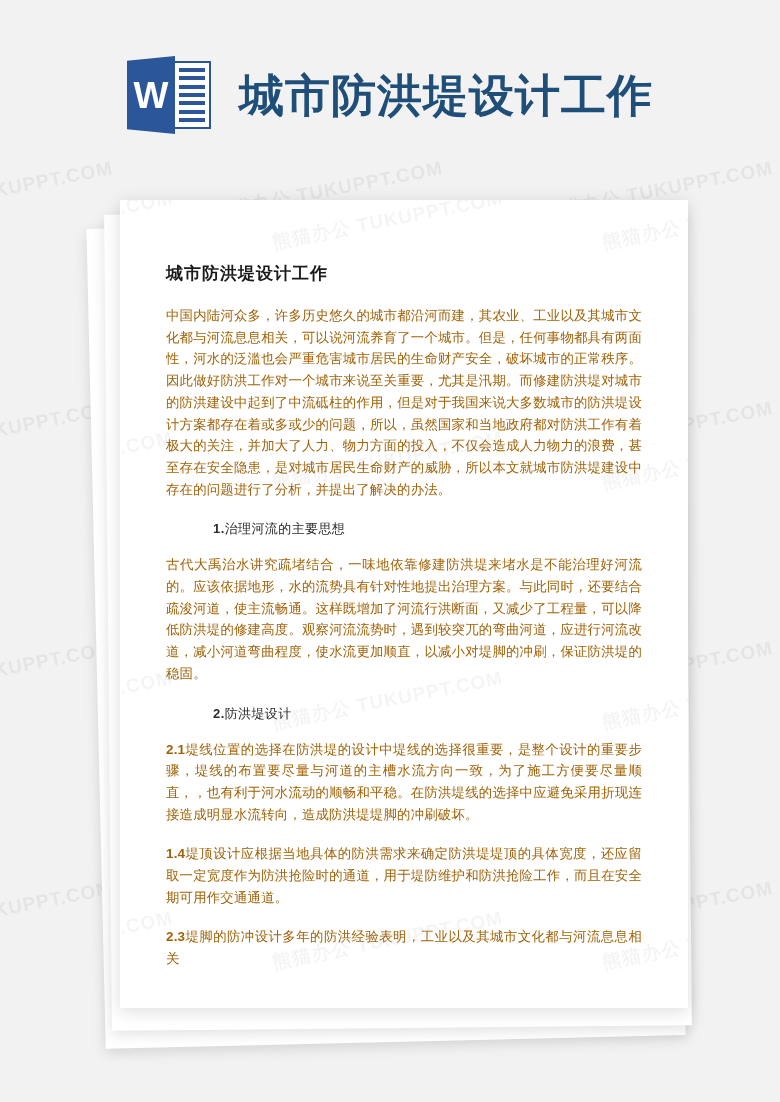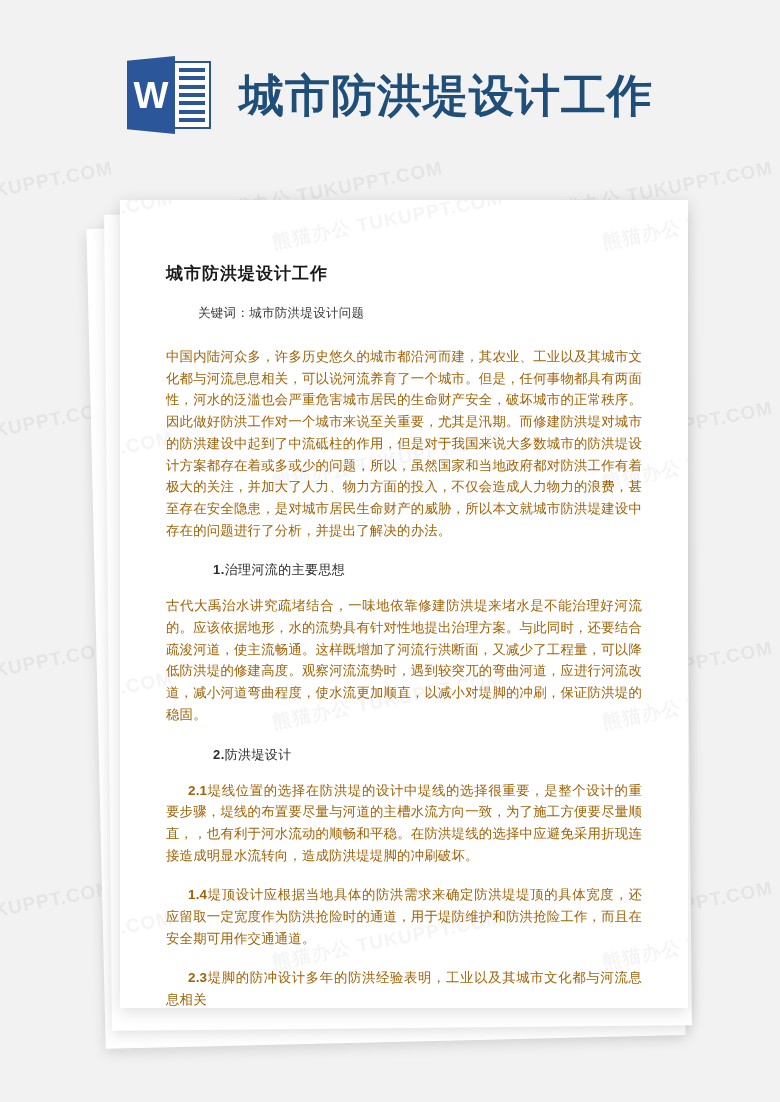--- a/index.html
+++ b/index.html
@@ -182,21 +182,20 @@
     font-size: 13.4px;
     line-height: 1.62;
     text-align: justify;
     margin: 0 0 18px 0;
     letter-spacing: 0.2px;
     color: #a16207;
   }
   .para .lead {
     font-family: "Liberation Sans", sans-serif;
     font-weight: 700;
-    margin-left: 22px;
   }
 
   
   #page-front .page-wm-layer {
     position: absolute;
     left: 0; top: 0;
     width: 568px; height: 808px;
     overflow: hidden;
     pointer-events: none;
     z-index: 3;
@@ -237,21 +236,20 @@
         <div class="wm" style="left: 480px; top: 270px; transform: rotate(-11deg);">熊猫办公 TUKUPPT.COM</div>
         <div class="wm" style="left: -180px; top: 510px; transform: rotate(-11deg);">熊猫办公 TUKUPPT.COM</div>
         <div class="wm" style="left: 150px; top: 510px; transform: rotate(-11deg);">熊猫办公 TUKUPPT.COM</div>
         <div class="wm" style="left: 480px; top: 510px; transform: rotate(-11deg);">熊猫办公 TUKUPPT.COM</div>
         <div class="wm" style="left: -180px; top: 750px; transform: rotate(-11deg);">熊猫办公 TUKUPPT.COM</div>
         <div class="wm" style="left: 150px; top: 750px; transform: rotate(-11deg);">熊猫办公 TUKUPPT.COM</div>
         <div class="wm" style="left: 480px; top: 750px; transform: rotate(-11deg);">熊猫办公 TUKUPPT.COM</div>
       </div>
     <div id="doc-body">
       <h1 id="doc-title">城市防洪堤设计工作</h1>
-      <p class="keyword-line">关键词：城市防洪堤设计问题</p>
       <div id="doc-blocks">
           <p class="para"><span>中国内陆河众多，许多历史悠久的城市都沿河而建，其农业、工业以及其城市文化都与河流息息相关，可以说河流养育了一个城市。但是，任何事物都具有两面性，河水的泛滥也会严重危害城市居民的生命财产安全，破坏城市的正常秩序。因此做好防洪工作对一个城市来说至关重要，尤其是汛期。而修建防洪堤对城市的防洪建设中起到了中流砥柱的作用，但是对于我国来说大多数城市的防洪堤设计方案都存在着或多或少的问题，所以，虽然国家和当地政府都对防洪工作有着极大的关注，并加大了人力、物力方面的投入，不仅会造成人力物力的浪费，甚至存在安全隐患，是对城市居民生命财产的威胁，所以本文就城市防洪堤建设中存在的问题进行了分析，并提出了解决的办法。</span></p>
           <div class="section-heading"><span class="num">1.</span><span>治理河流的主要思想</span></div>
           <p class="para"><span>古代大禹治水讲究疏堵结合，一味地依靠修建防洪堤来堵水是不能治理好河流的。应该依据地形，水的流势具有针对性地提出治理方案。与此同时，还要结合疏浚河道，使主流畅通。这样既增加了河流行洪断面，又减少了工程量，可以降低防洪堤的修建高度。观察河流流势时，遇到较突兀的弯曲河道，应进行河流改道，减小河道弯曲程度，使水流更加顺直，以减小对堤脚的冲刷，保证防洪堤的稳固。</span></p>
           <div class="section-heading"><span class="num">2.</span><span>防洪堤设计</span></div>
           <p class="para"><span class="lead">2.1</span><span>堤线位置的选择在防洪堤的设计中堤线的选择很重要，是整个设计的重要步骤，堤线的布置要尽量与河道的主槽水流方向一致，为了施工方便要尽量顺直，，也有利于河水流动的顺畅和平稳。在防洪堤线的选择中应避免采用折现连接造成明显水流转向，造成防洪堤堤脚的冲刷破坏。</span></p>
           <p class="para"><span class="lead">1.4</span><span>堤顶设计应根据当地具体的防洪需求来确定防洪堤堤顶的具体宽度，还应留取一定宽度作为防洪抢险时的通道，用于堤防维护和防洪抢险工作，而且在安全期可用作交通通道。</span></p>
           <p class="para"><span class="lead">2.3</span><span>堤脚的防冲设计多年的防洪经验表明，工业以及其城市文化都与河流息息相关</span></p>
         </div>
     </div>

